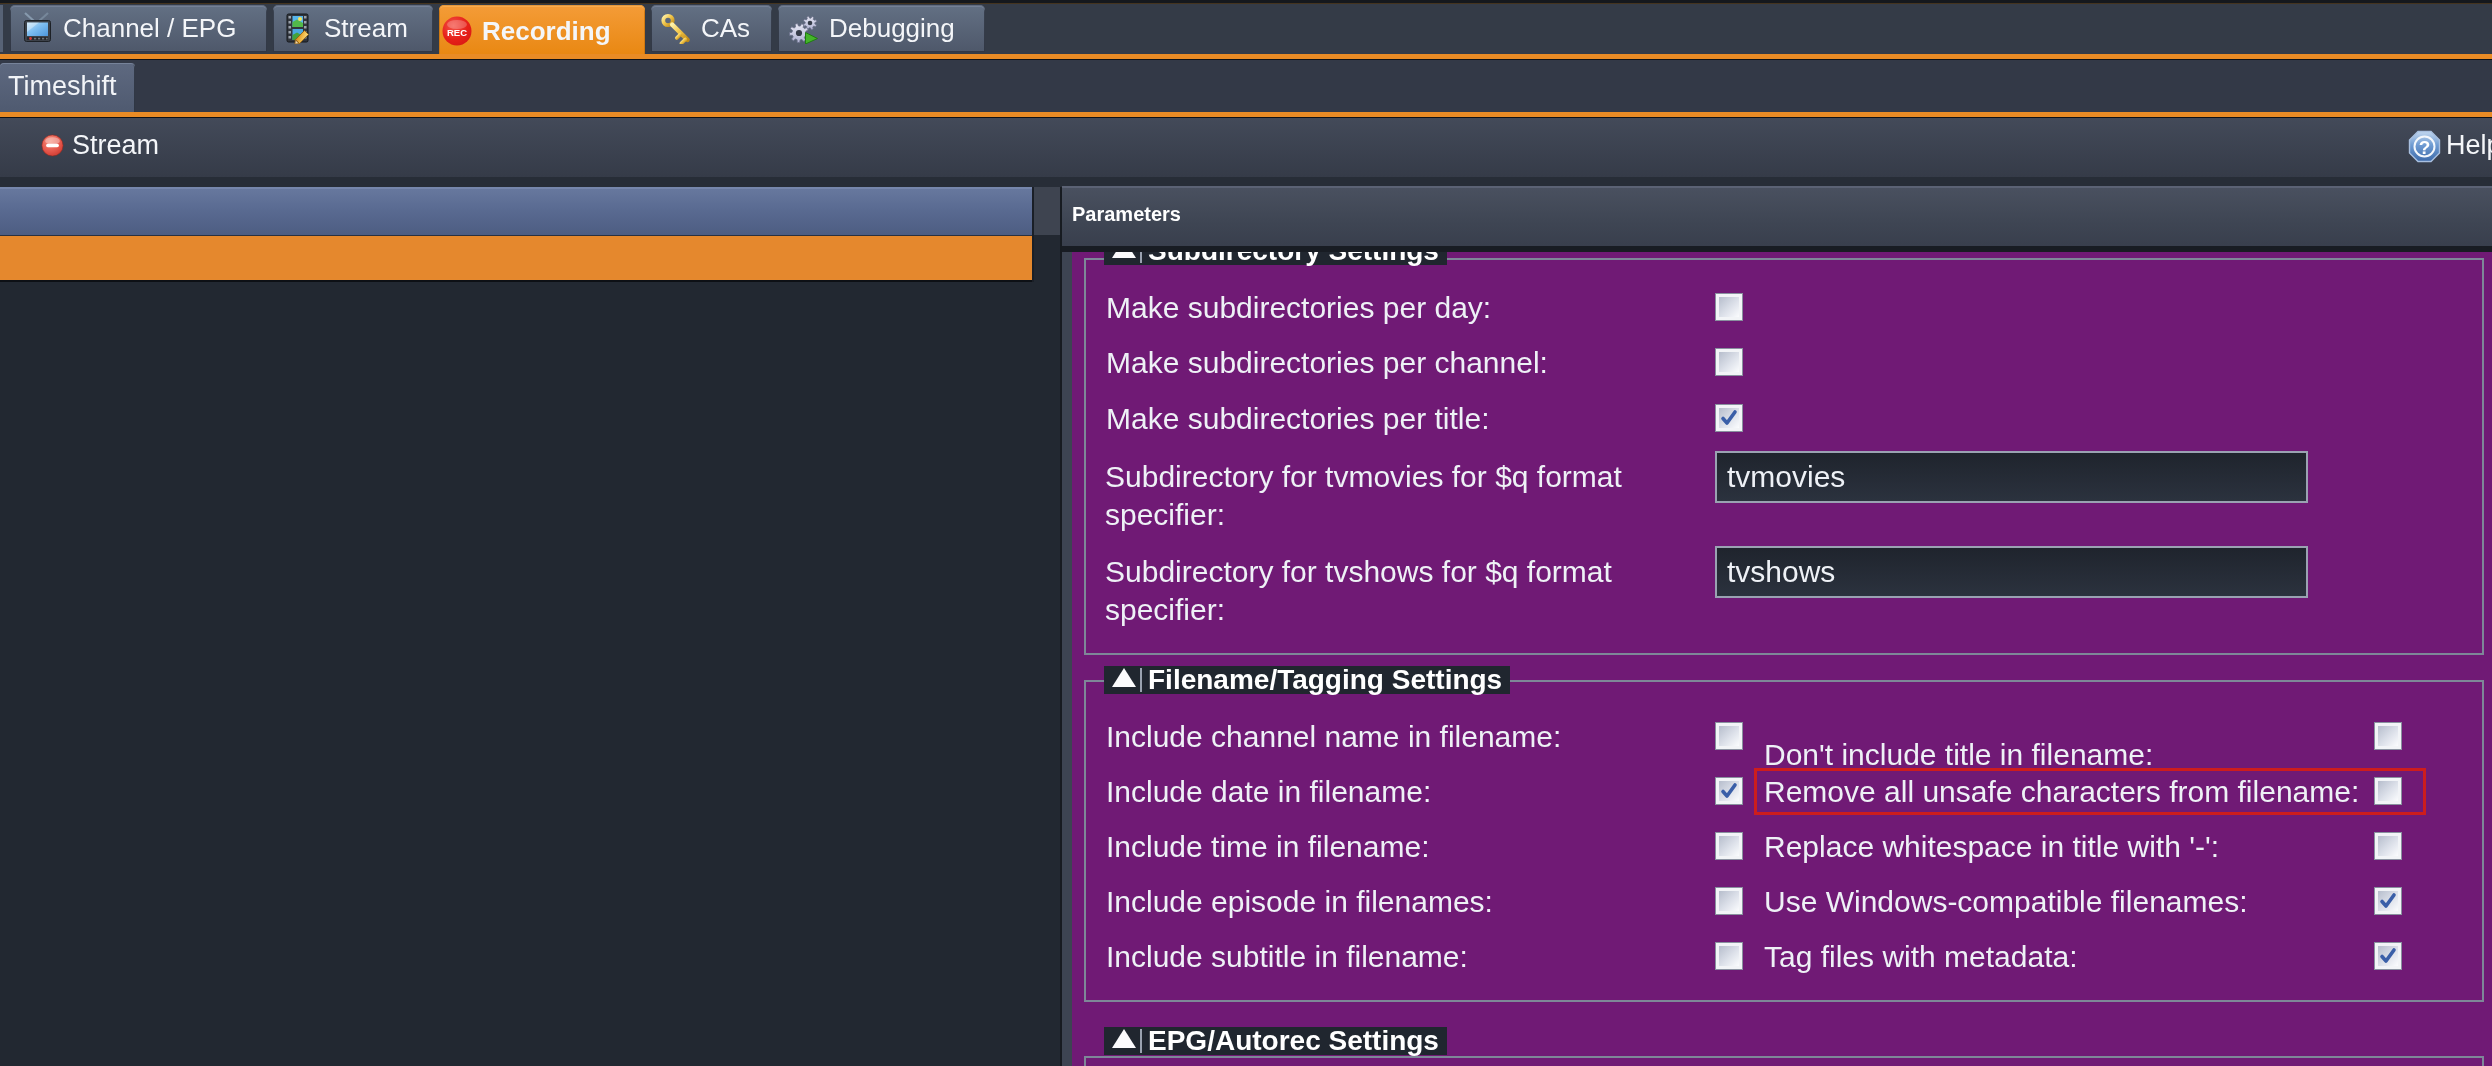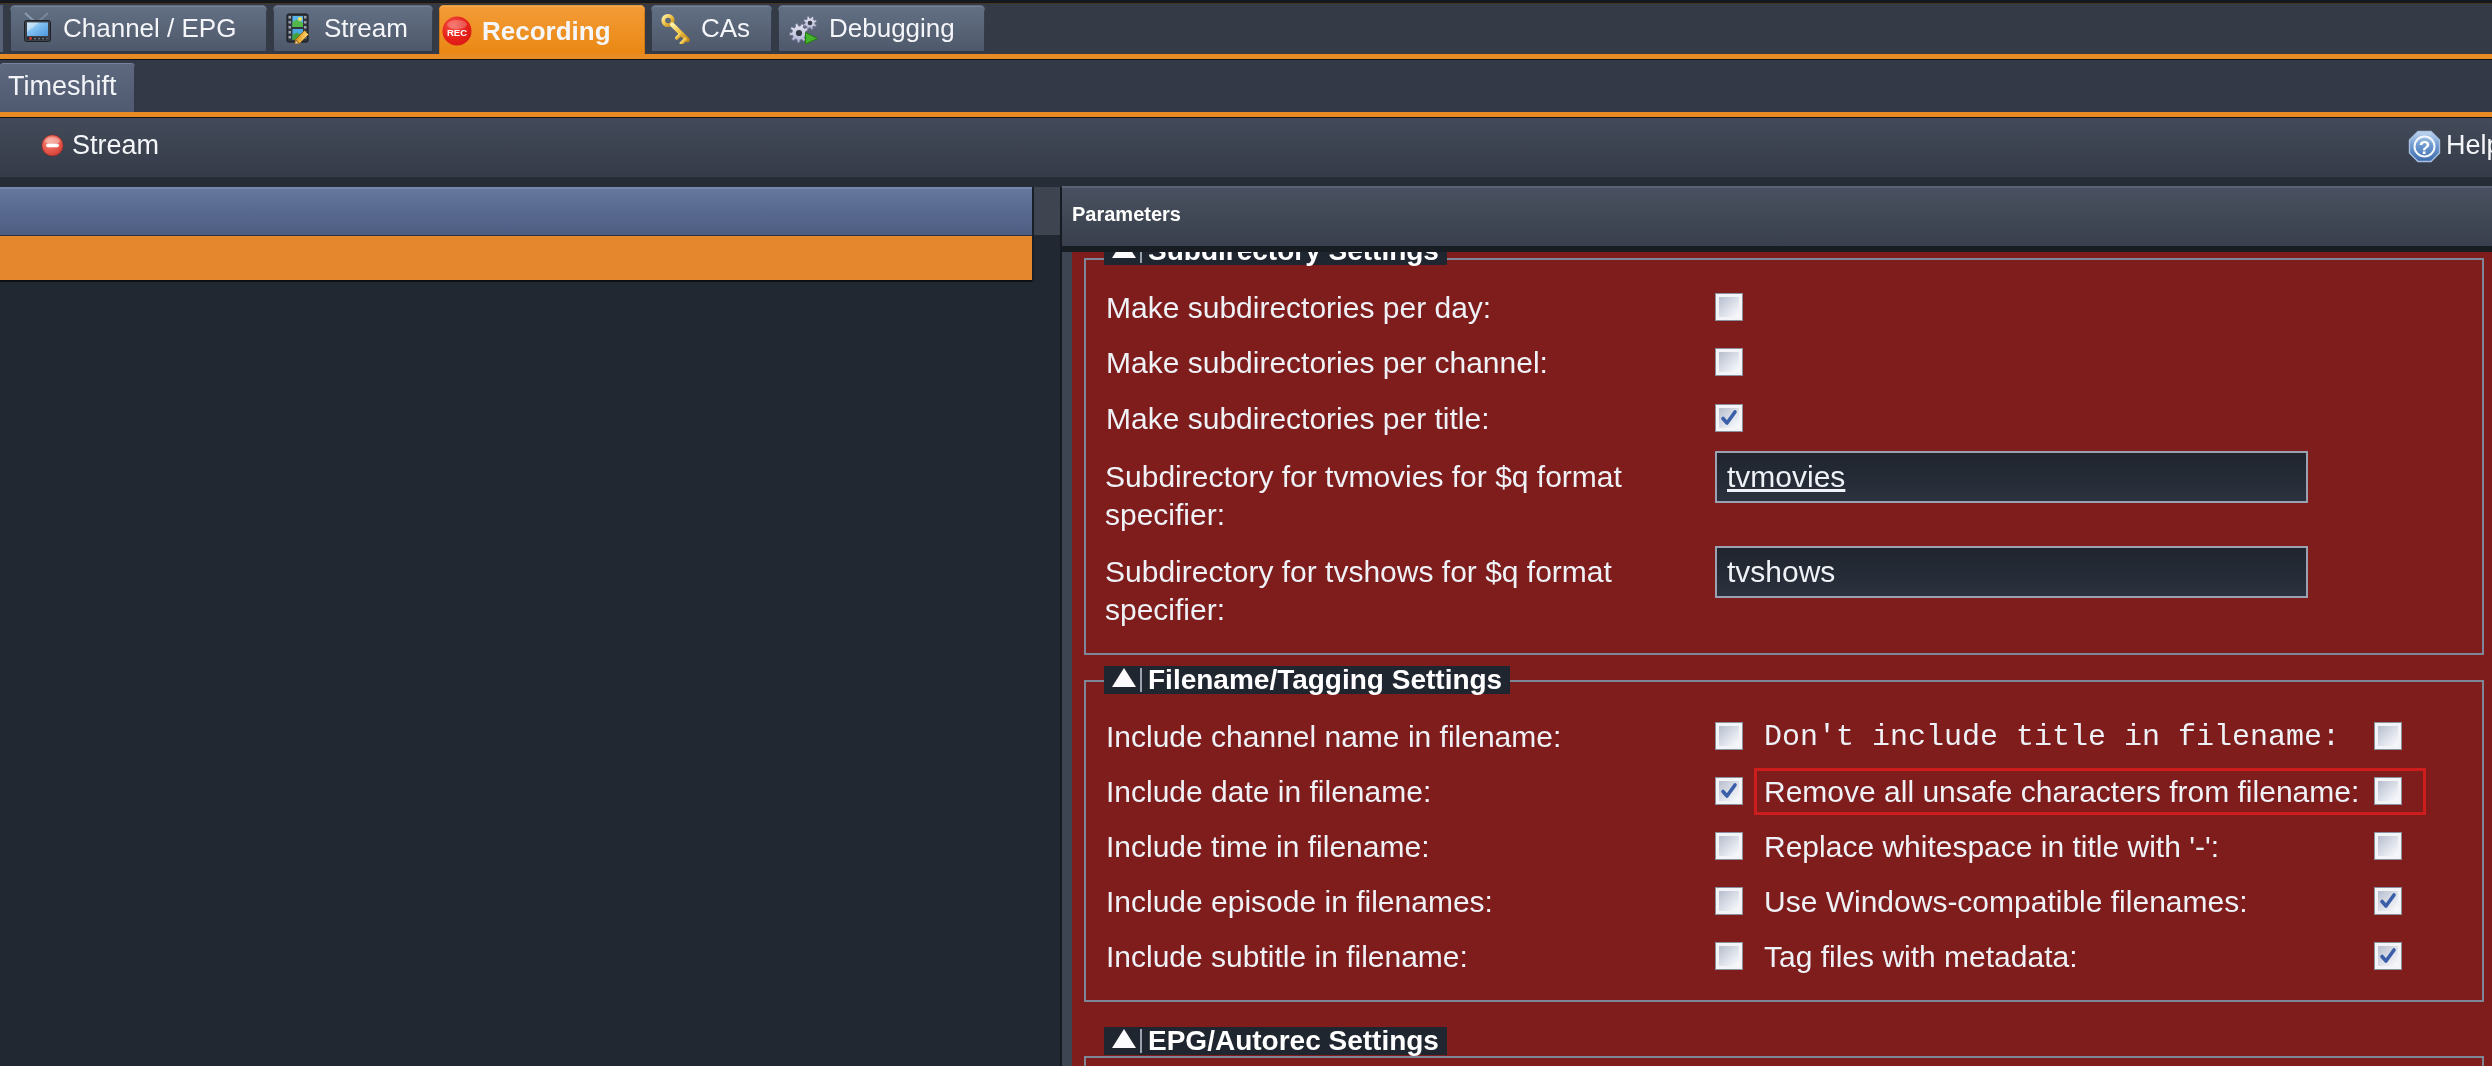--- a/index.html
+++ b/index.html
@@ -177,49 +177,49 @@
   <div class="abs" style="left:0;top:280px;width:1032px;height:2px;background:#0d1015;"></div>
 
   <div class="abs" style="left:1032px;top:187px;width:2px;height:95px;background:#1a1f27;"></div>
 
   <div class="abs" style="left:1060px;top:187px;width:2px;height:879px;background:#171b21;"></div>
 
   <div class="abs" style="left:1062px;top:186px;width:1430px;height:63px;background:linear-gradient(#4a5160 0%,#3f4654 55%,#383e4c 100%);box-shadow:inset 0 2px 0 #5b6274;"></div>
   <div class="abs" style="left:1072px;top:200px;font-size:20px;line-height:28px;font-weight:bold;color:#ffffff;">Parameters</div>
   <div class="abs" style="left:1062px;top:246px;width:1430px;height:6px;background:#181c23;"></div>
 
-  <div class="abs" style="left:1062px;top:252px;width:1430px;height:814px;background:#7f1d1d;overflow:hidden;">
+  <div class="abs" style="left:1062px;top:252px;width:1430px;height:814px;background:#701a75;overflow:hidden;">
 
     <div class="abs" style="left:0;top:0;width:10px;height:814px;background:#3d4452;"></div>
 
     <div class="fs" style="left:22px;top:6px;width:1396px;height:393px;"></div>
     <div class="leg" style="left:42px;top:-15px;"><span style="display:inline-block;vertical-align:2px;margin-right:4px;width:0;height:0;border-left:12px solid transparent;border-right:12px solid transparent;border-bottom:19px solid #fbfbfd;"></span><span style="display:inline-block;vertical-align:-3px;margin-right:6px;width:2px;height:24px;background:#9aa2b0;"></span>Subdirectory Settings</div>
 
     <div class="lbl" style="left:44px;top:41px;">Make subdirectories per day:</div>
     <div class="cb" style="left:654px;top:42px;"></div>
     <div class="lbl" style="left:44px;top:96px;">Make subdirectories per channel:</div>
     <div class="cb" style="left:654px;top:97px;"></div>
     <div class="lbl" style="left:44px;top:152px;">Make subdirectories per title:</div>
     <div class="cb" style="left:654px;top:153px;">
         <svg width="20" height="20" viewBox="0 0 20 20" style="position:absolute;left:0;top:0;">
           <path d="M4 10.5 L8 15 L16 4" fill="none" stroke="#3a5fa8" stroke-width="3.6" stroke-linecap="round" stroke-linejoin="round"></path>
         </svg>
       </div>
 
     <div class="lbl" style="left:43px;top:206px;line-height:38px;white-space:normal;width:600px;">Subdirectory for tvmovies for $q format specifier:</div>
-    <div class="inp" style="left:653px;top:199px;text-decoration:underline;">tvmovies</div>
+    <div class="inp" style="left:653px;top:199px;">tvmovies</div>
     <div class="lbl" style="left:43px;top:301px;line-height:38px;white-space:normal;width:600px;">Subdirectory for tvshows for $q format specifier:</div>
     <div class="inp" style="left:653px;top:294px;">tvshows</div>
 
     <div class="fs" style="left:22px;top:428px;width:1396px;height:318px;"></div>
     <div class="leg" style="left:42px;top:414px;"><span style="display:inline-block;vertical-align:2px;margin-right:4px;width:0;height:0;border-left:12px solid transparent;border-right:12px solid transparent;border-bottom:19px solid #fbfbfd;"></span><span style="display:inline-block;vertical-align:-3px;margin-right:6px;width:2px;height:24px;background:#9aa2b0;"></span>Filename/Tagging Settings</div>
 
     <div class="lbl" style="left:44px;top:470px;">Include channel name in filename:</div>
     <div class="cb" style="left:654px;top:471px;"></div>
-    <div class="lbl" style="left:702px;top:470px;font-family:Liberation Mono, monospace;">Don't include title in filename:</div>
+    <div class="lbl" style="left:702px;top:488px;">Don't include title in filename:</div>
     <div class="cb" style="left:1313px;top:471px;"></div>
 
     <div class="abs" style="left:692px;top:516px;width:666px;height:41px;border:3px solid #cd1d1d;"></div>
     <div class="lbl" style="left:44px;top:525px;">Include date in filename:</div>
     <div class="cb" style="left:654px;top:526px;">
         <svg width="20" height="20" viewBox="0 0 20 20" style="position:absolute;left:0;top:0;">
           <path d="M4 10.5 L8 15 L16 4" fill="none" stroke="#3a5fa8" stroke-width="3.6" stroke-linecap="round" stroke-linejoin="round"></path>
         </svg>
       </div>
     <div class="lbl" style="left:702px;top:525px;">Remove all unsafe characters from filename:</div>

